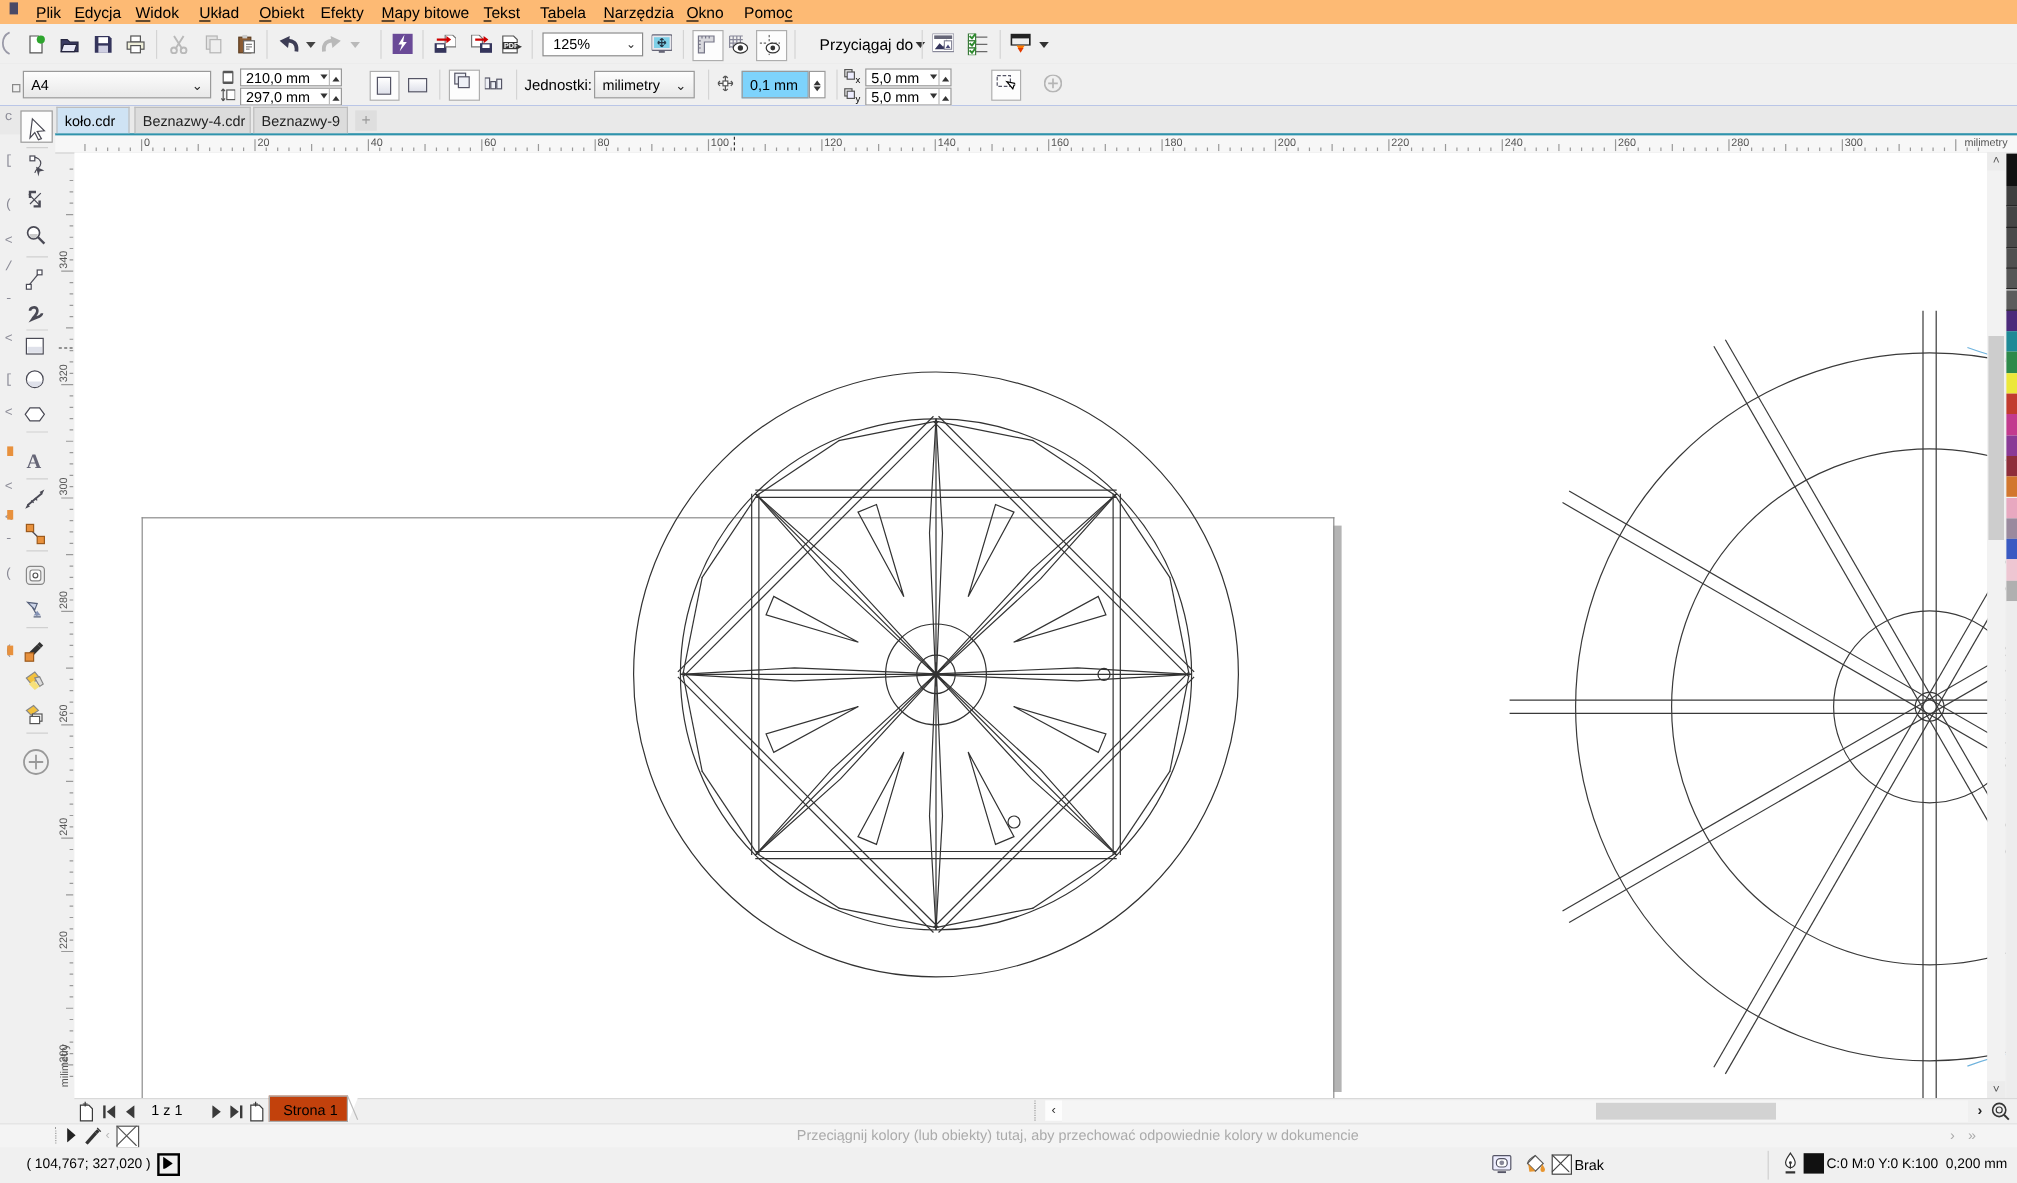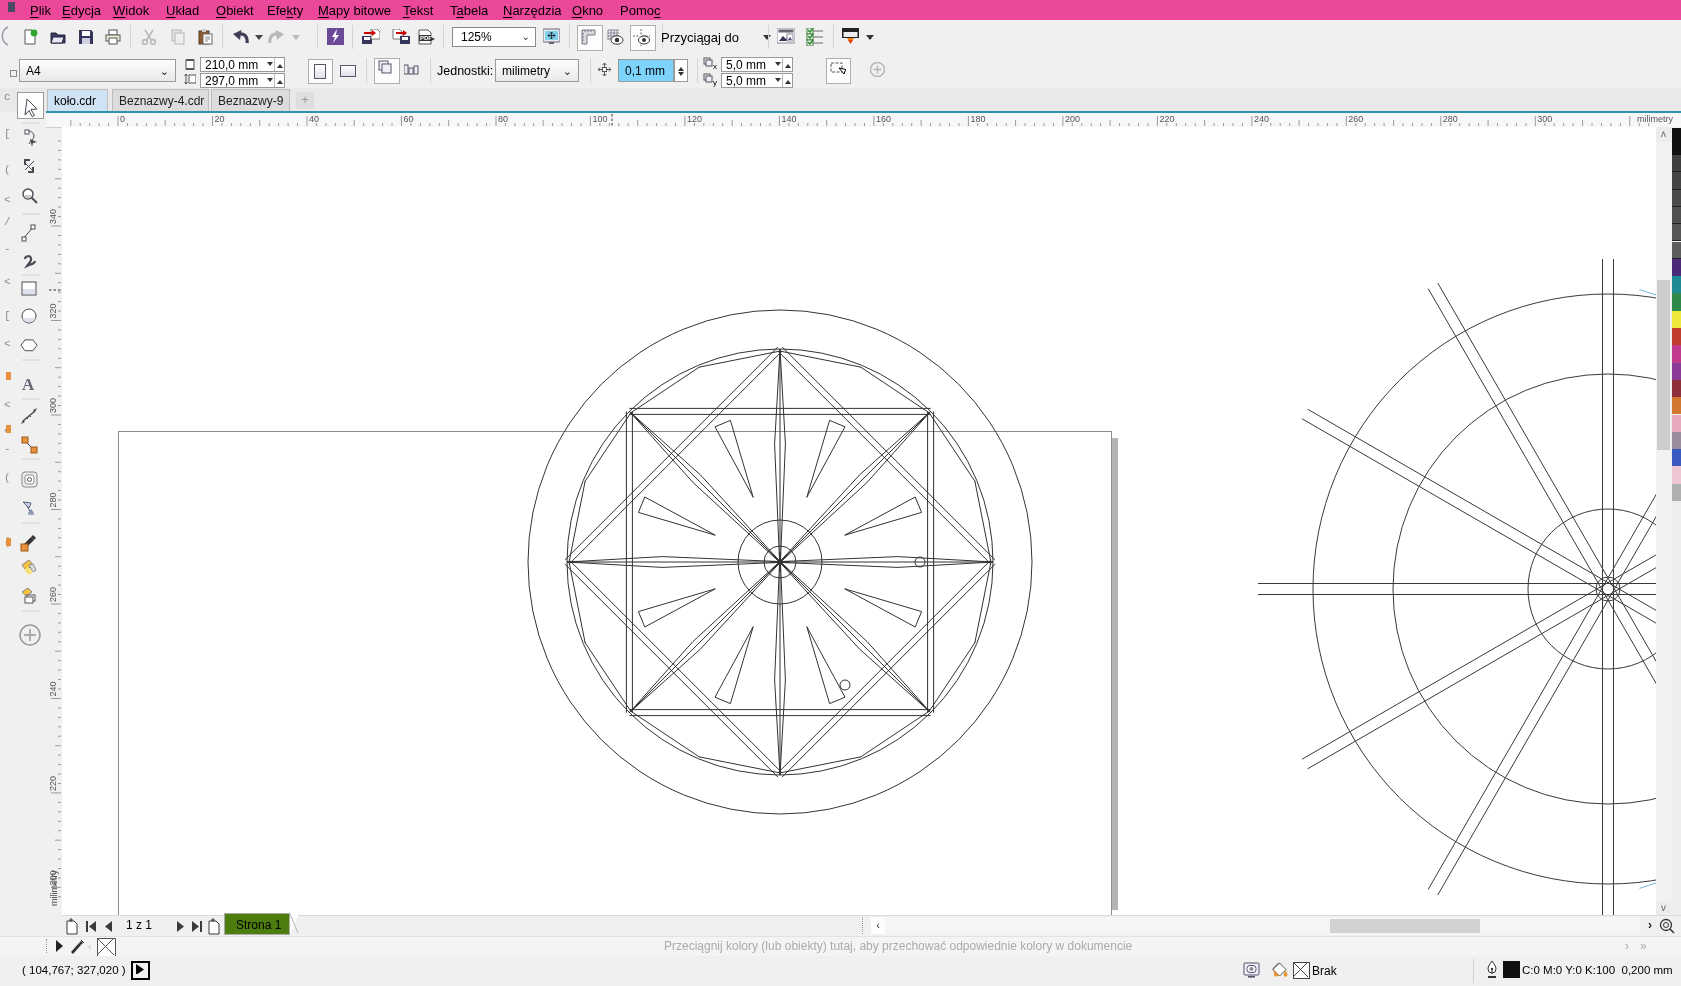--- a/index.html
+++ b/index.html
@@ -1,13 +1,13 @@
 <!DOCTYPE html>
 <html><head><meta charset="utf-8"><style>html,body{margin:0;padding:0}body{width:1681px;height:986px;position:relative;font-family:"Liberation Sans",sans-serif;background:#f0f0f0;overflow:hidden}u{text-decoration-thickness:1px;text-underline-offset:2px}</style></head><body>
-<div style="position:absolute;left:0;top:0;width:1681px;height:20px;background:#ec4899;font-size:13px;color:#000">
+<div style="position:absolute;left:0;top:0;width:1681px;height:20px;background:#fdba74;font-size:13px;color:#000">
     <div style="position:absolute;left:8px;top:2px;width:7px;height:10px;background:#4a4a66"></div>
     <span style="position:absolute;left:30px;top:3px"><u>P</u>lik</span>
     <span style="position:absolute;left:62px;top:3px"><u>E</u>dycja</span>
     <span style="position:absolute;left:113px;top:3px"><u>W</u>idok</span>
     <span style="position:absolute;left:166px;top:3px"><u>U</u>kład</span>
     <span style="position:absolute;left:216px;top:3px"><u>O</u>biekt</span>
     <span style="position:absolute;left:267px;top:3px">Efe<u>k</u>ty</span>
     <span style="position:absolute;left:318px;top:3px"><u>M</u>apy bitowe</span>
     <span style="position:absolute;left:403px;top:3px"><u>T</u>ekst</span>
     <span style="position:absolute;left:450px;top:3px">T<u>a</u>bela</span>
@@ -113,21 +113,21 @@
       <ellipse cx="10" cy="11" rx="6" ry="4.2" fill="#fff" stroke="#333"></ellipse>
       <circle cx="10" cy="11" r="2.2" fill="#333"></circle>
     </svg>
     <div style="position:absolute;left:630px;top:5px;width:24px;height:24px;background:#fdfdfd;border:1px solid #aeaeae"></div>
     <svg width="17" height="17" viewBox="0 0 17 17" style="position:absolute;left:633px;top:9px">
       <path d="M8 0v6M8 9v8M0 7h6M9 7h8" stroke="#666" stroke-dasharray="2 1.4" fill="none"></path>
       <ellipse cx="11" cy="11" rx="5.5" ry="4" fill="#fff" stroke="#333"></ellipse>
       <circle cx="11" cy="11" r="2" fill="#333"></circle>
     </svg>
     <div style="position:absolute;left:662px;top:5px;width:1px;height:24px;background:#d4d4d4"></div>
-    <span style="position:absolute;left:661px;top:10px;font-size:13px;color:#000">Przyciągaj do</span>
+    <span style="position:absolute;left:683px;top:10px;font-size:13px;color:#000">Przyciągaj do</span>
     <div style="position:absolute;left:763px;top:15px;width:0;height:0;border:4px solid transparent;border-top:5px solid #333"></div>
     <div style="position:absolute;left:768px;top:5px;width:1px;height:24px;background:#d4d4d4"></div>
     <svg width="18" height="18" viewBox="0 0 18 18" style="position:absolute;left:777px;top:8px">
       <rect x="0" y="0" width="18" height="15" fill="#fff" stroke="#889"></rect>
       <rect x="1.5" y="1.5" width="15" height="3" fill="#667"></rect>
       <path d="M2 13l4-5 3 3 3-6 4 8z" fill="#35355c"></path>
       <rect x="10" y="6" width="6" height="7" fill="#fff" stroke="#889"></rect>
       <path d="M11 12l2-3 2 3z" fill="#49497a"></path>
     </svg>
     <svg width="17" height="18" viewBox="0 0 17 18" style="position:absolute;left:806px;top:8px">
@@ -754,21 +754,21 @@
     <path d="M1 0l7 5.5L1 11z" fill="#3a3a3a"></path>
   </svg>
 <svg width="12" height="11" viewBox="0 0 12 11" style="position:absolute;left:191px;top:921px">
     <path d="M10 0v11" stroke="#3a3a3a" stroke-width="2"></path>
     <path d="M1 0l7 5.5L1 11z" fill="#3a3a3a"></path>
   </svg>
 <svg width="12" height="17" viewBox="0 0 12 17" style="position:absolute;left:208px;top:918px">
     <path d="M1 3h7l3 3v10H1z" fill="#fff" stroke="#3a3a3a"></path>
     <path d="M5 0v4M3 2h4" stroke="#3a3a3a"></path>
   </svg>
-<div style="position:absolute;left:224px;top:913px;width:66px;height:22px;background:#4d7c0f;border:1px solid #aaa;font-size:12px;padding:4px 0 0 11px;box-sizing:border-box">Strona 1</div>
+<div style="position:absolute;left:224px;top:913px;width:66px;height:22px;background:#c2410c;border:1px solid #aaa;font-size:12px;padding:4px 0 0 11px;box-sizing:border-box">Strona 1</div>
 <div style="position:absolute;left:290px;top:913px;width:0;height:0;border-left:9px solid #fff;border-bottom:22px solid transparent"></div>
 <div style="position:absolute;left:289px;top:913px;width:1px;height:22px;background:#bbb;transform:rotate(-23deg);transform-origin:top left"></div>
 <div style="position:absolute;left:862px;top:917px;width:3px;height:17px;border-left:1px dotted #999"></div>
 <div style="position:absolute;left:871px;top:917px;width:14px;height:17px;background:#fdfdfd;color:#333;font-size:11px;text-align:center;line-height:16px">‹</div>
 <div style="position:absolute;left:885px;top:917px;width:755px;height:18px;background:#f5f5f5"></div>
 <div style="position:absolute;left:1330px;top:919px;width:150px;height:14px;background:#d2d2d2"></div>
 <div style="position:absolute;left:1643px;top:917px;width:14px;height:18px;background:#f0f0f0;color:#222;font-size:12px;text-align:center;line-height:17px;font-weight:bold">›</div>
 <svg width="17" height="17" viewBox="0 0 17 17" style="position:absolute;left:1659px;top:918px">
     <circle cx="7" cy="7" r="5.5" fill="none" stroke="#333" stroke-width="1.3"></circle>
     <circle cx="7" cy="7" r="2.5" fill="none" stroke="#333"></circle>

